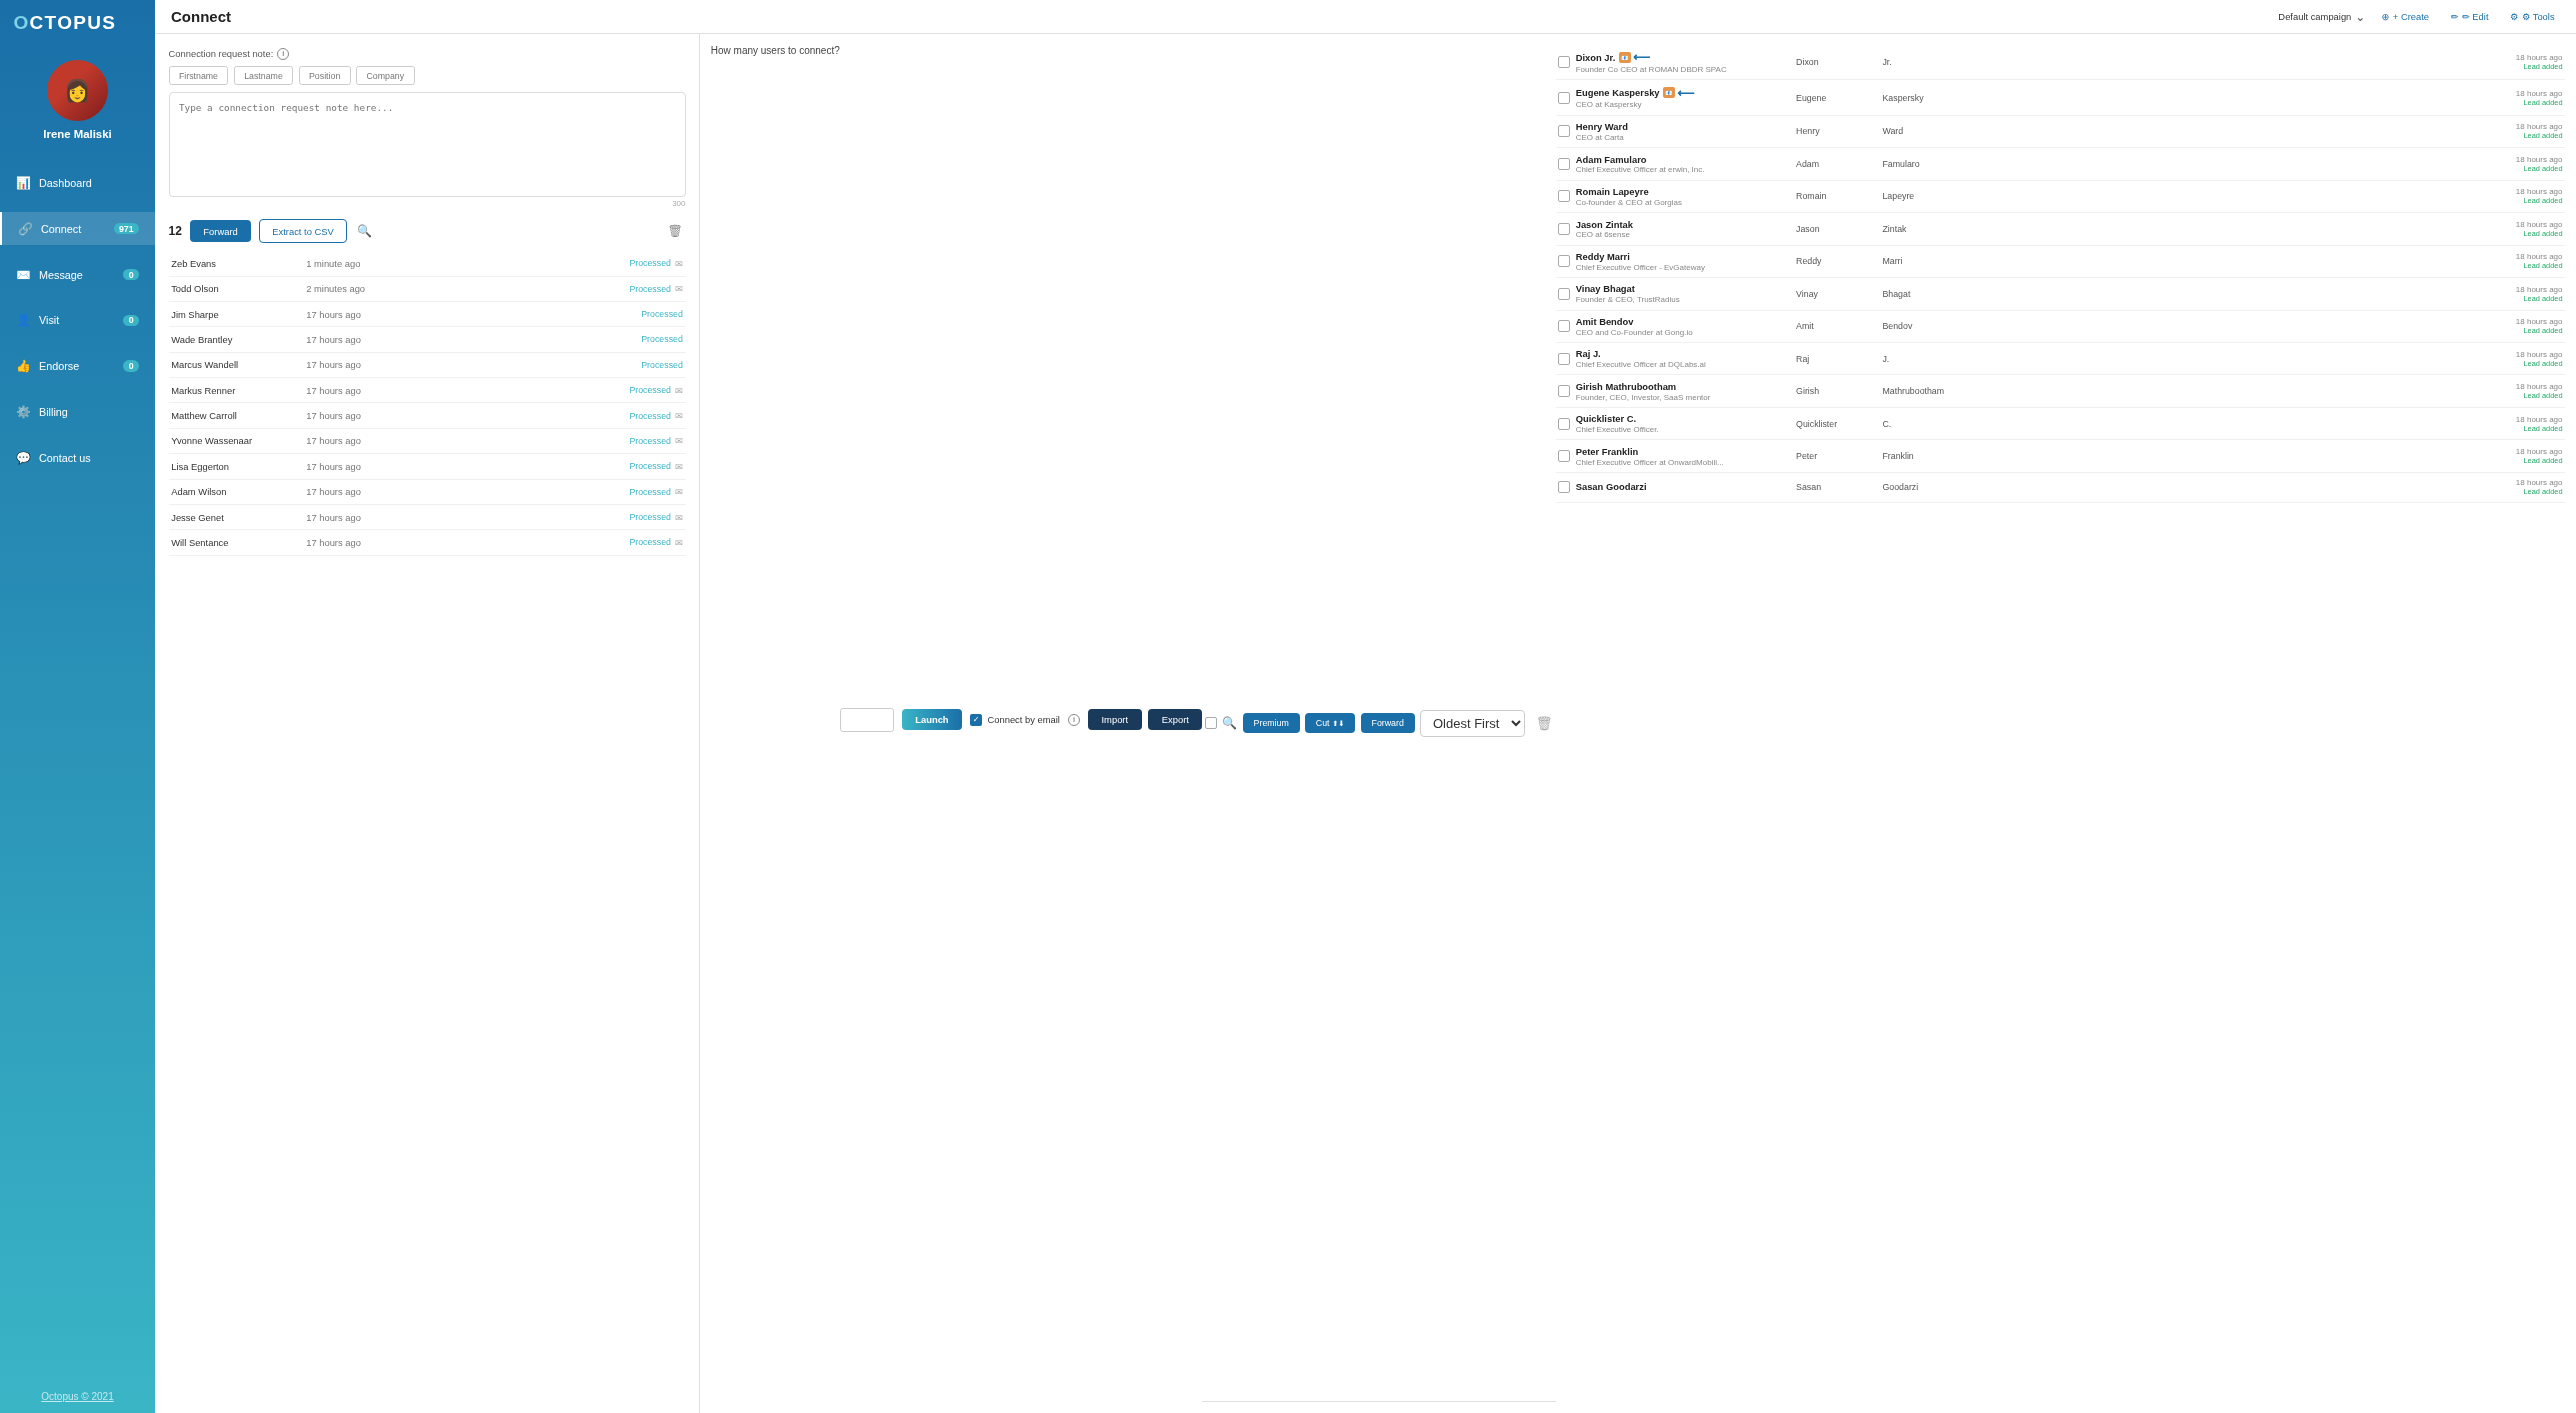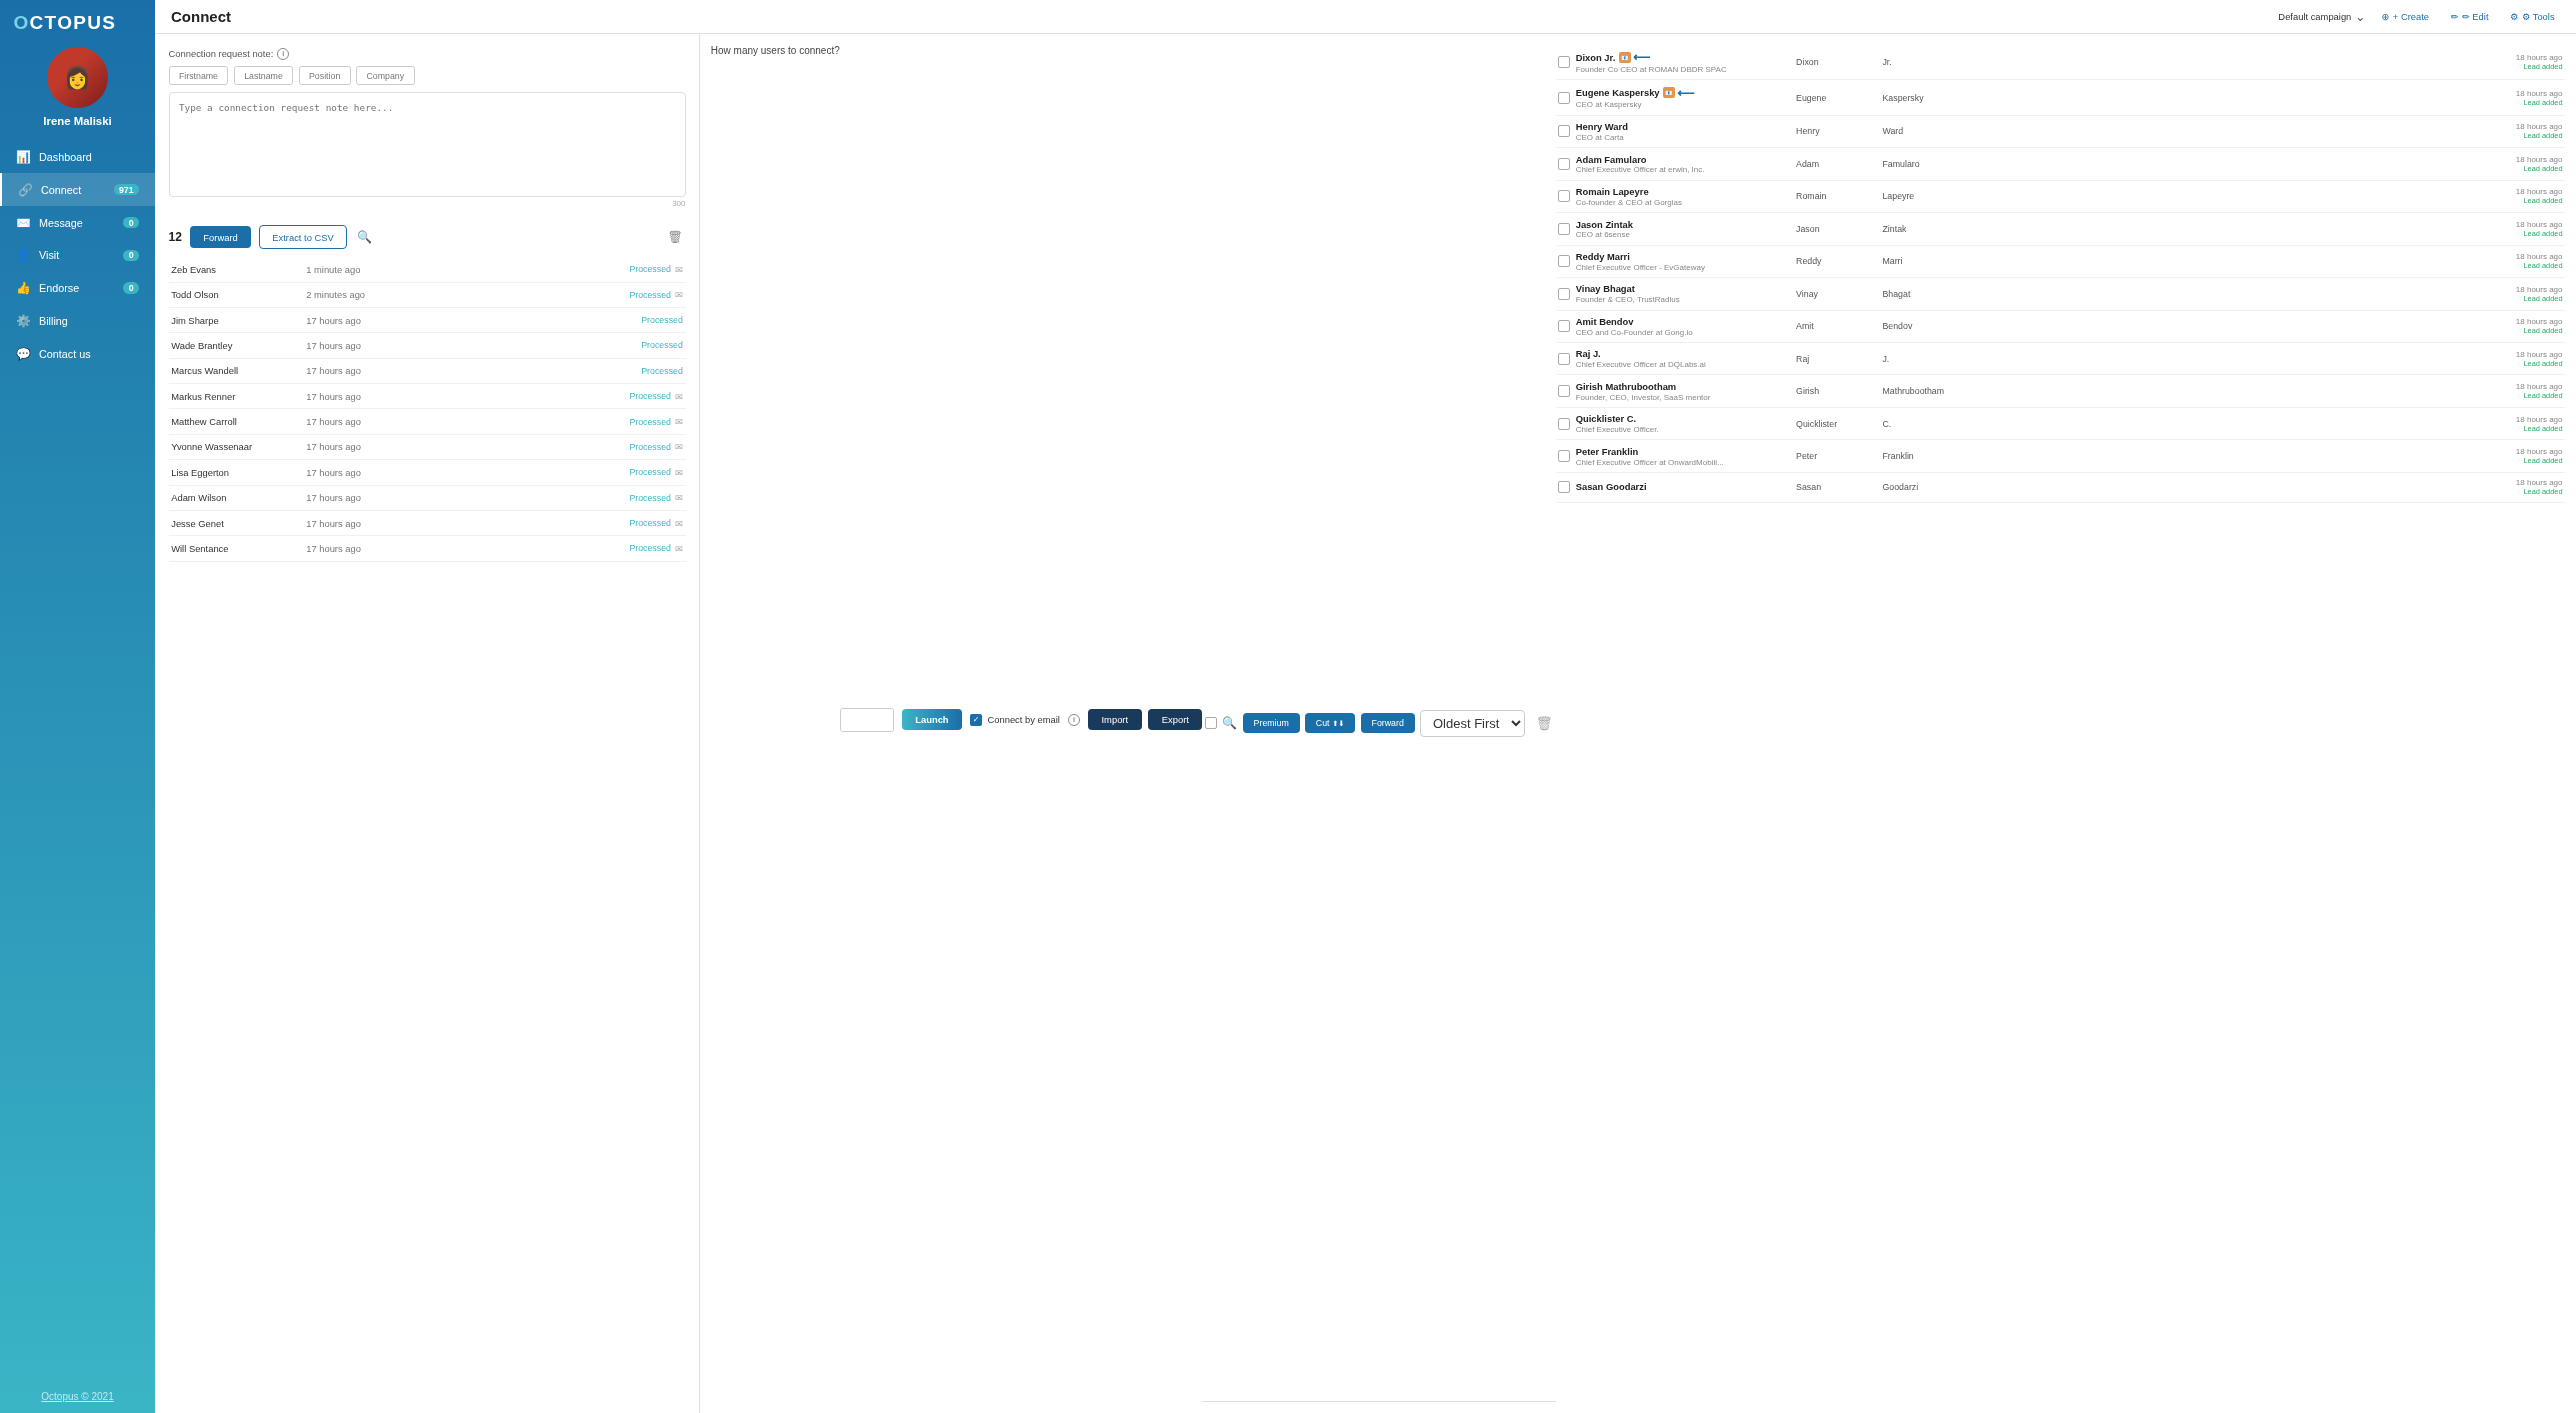--- a/index.html
+++ b/index.html
@@ -8,20 +8,21 @@
     
     .sidebar {
       width: 155px;
       min-width: 155px;
       background: linear-gradient(180deg, #1a6fa8 0%, #3ab5c6 100%);
       display: flex;
       flex-direction: column;
       align-items: center;
       padding: 0;
       color: white;
+      gap: 13px;
     }
     .sidebar-logo {
       padding: 12px 13.5px 6.7px;
       width: 100%;
       display: flex;
       align-items: center;
     }
     .logo-text {
       font-size: 19px;
       font-weight: 800;
@@ -190,21 +191,21 @@
     }
     .char-count {
       text-align: right;
       font-size: 8px;
       color: #aaa;
       margin-top: 2.7px;
     }
 
     
     .queue-section {
-      margin-top: 17px;
+      margin-top: 11px;
     }
     .queue-header {
       display: flex;
       align-items: center;
       gap: 8px;
       margin-bottom: 8px;
     }
     .queue-count {
       font-size: 12px;
       font-weight: 700;

